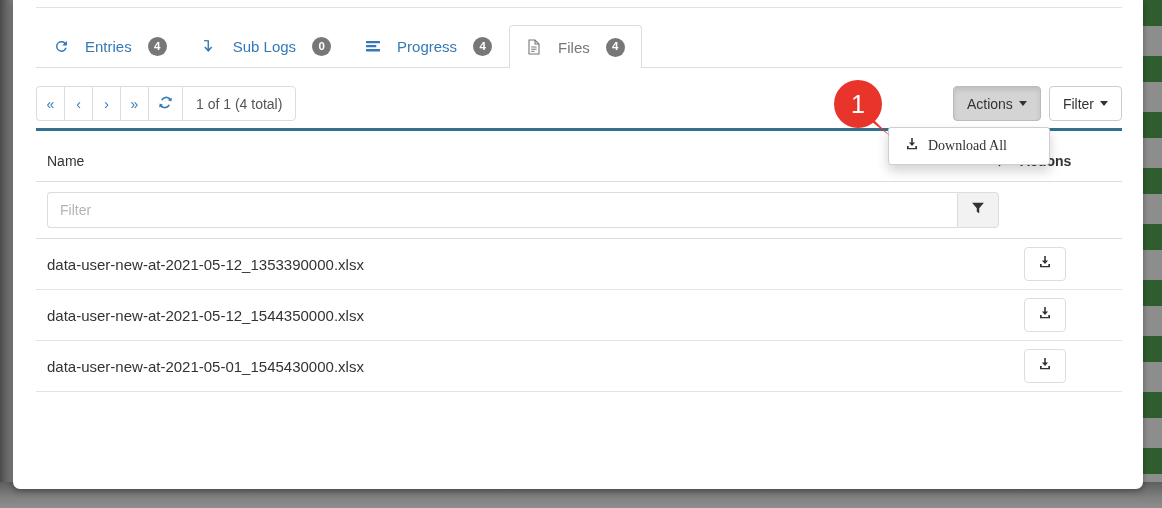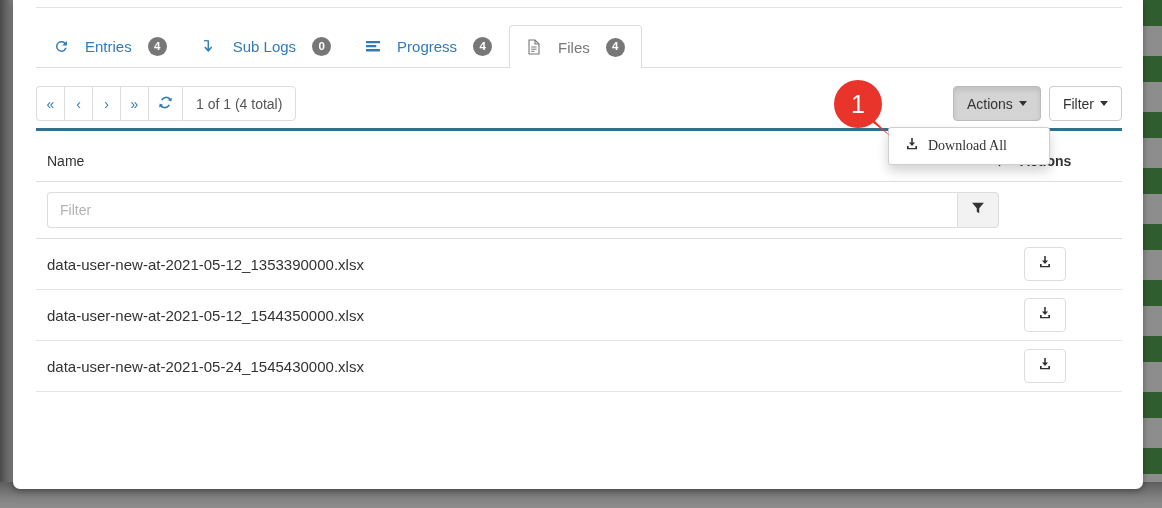--- a/index.html
+++ b/index.html
@@ -501,21 +501,21 @@
               <svg width="14" height="14" viewBox="0 0 16 16" fill="#333333">
                 <path d="M7.1 1h1.8v5.3h2.6L8 10.2 4.5 6.3h2.6z"></path>
                 <path d="M2.3 10.4h1.9v2.2h7.6v-2.2h1.9V14H2.3z"></path>
               </svg>
             </span>
           </div>
         </div>
       </div>
 
       <div class="trow">
-        <div class="cell-name">data-user-new-at-2021-05-24_1545430000.xlsx</div>
+        <div class="cell-name">data-user-new-at-2021-05-01_1545430000.xlsx</div>
         <div class="cell-actions">
           <div class="dlbtn">
             <span>
               <svg width="14" height="14" viewBox="0 0 16 16" fill="#333333">
                 <path d="M7.1 1h1.8v5.3h2.6L8 10.2 4.5 6.3h2.6z"></path>
                 <path d="M2.3 10.4h1.9v2.2h7.6v-2.2h1.9V14H2.3z"></path>
               </svg>
             </span>
           </div>
         </div>

